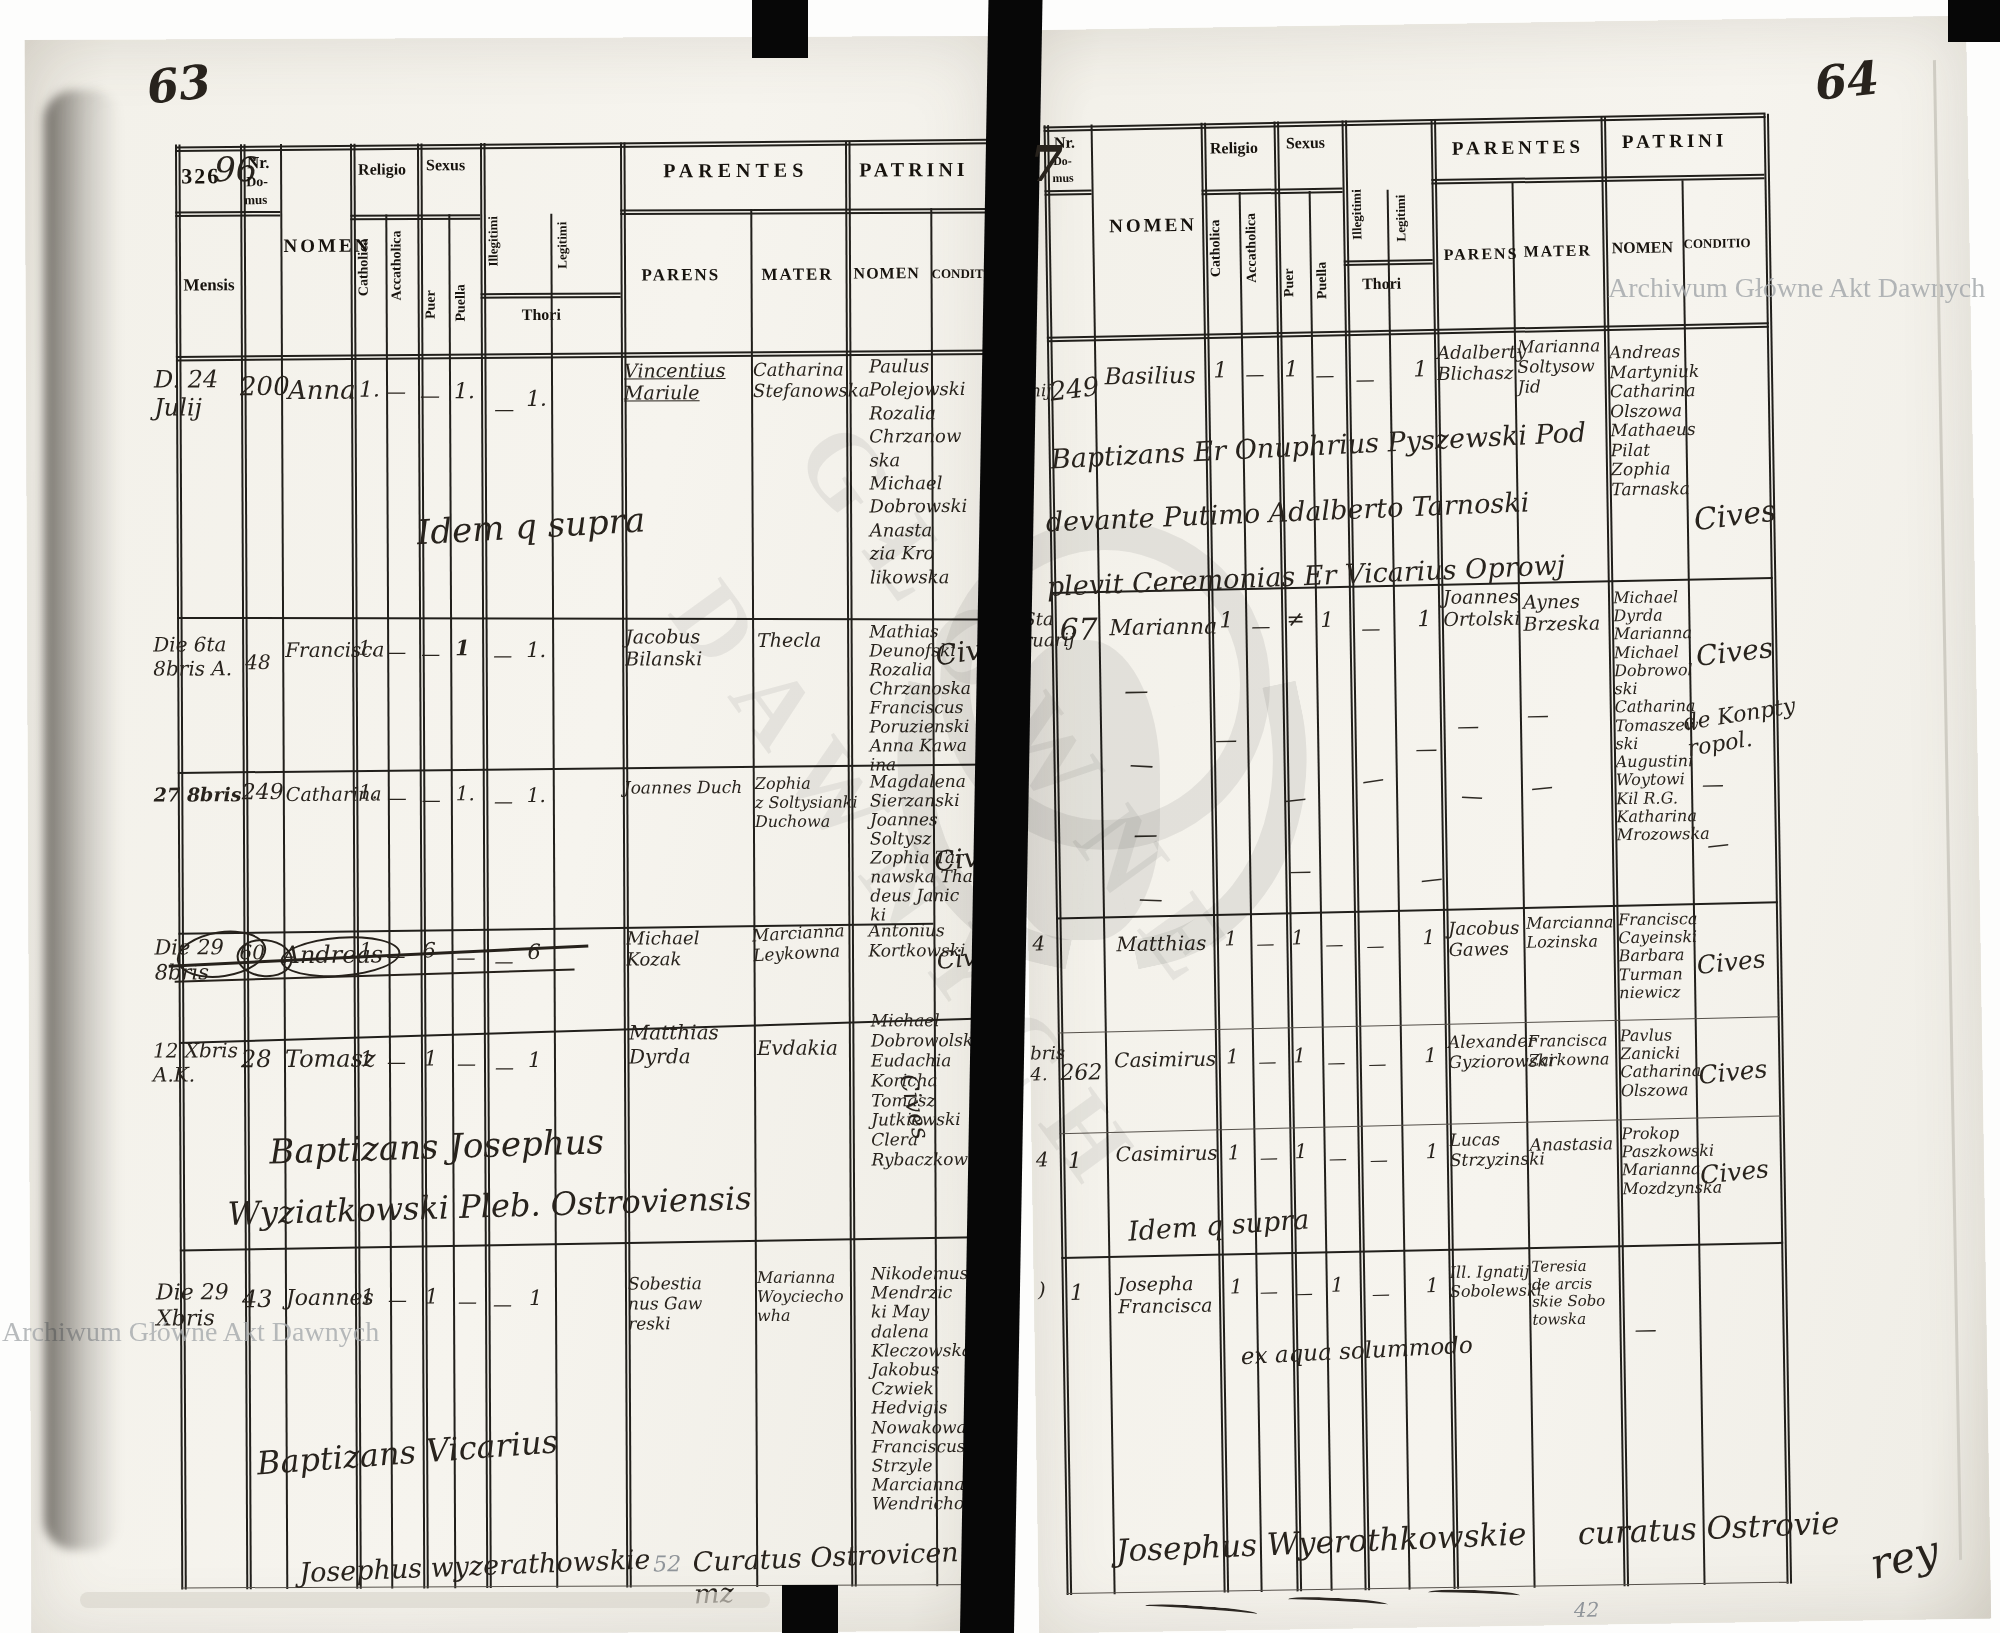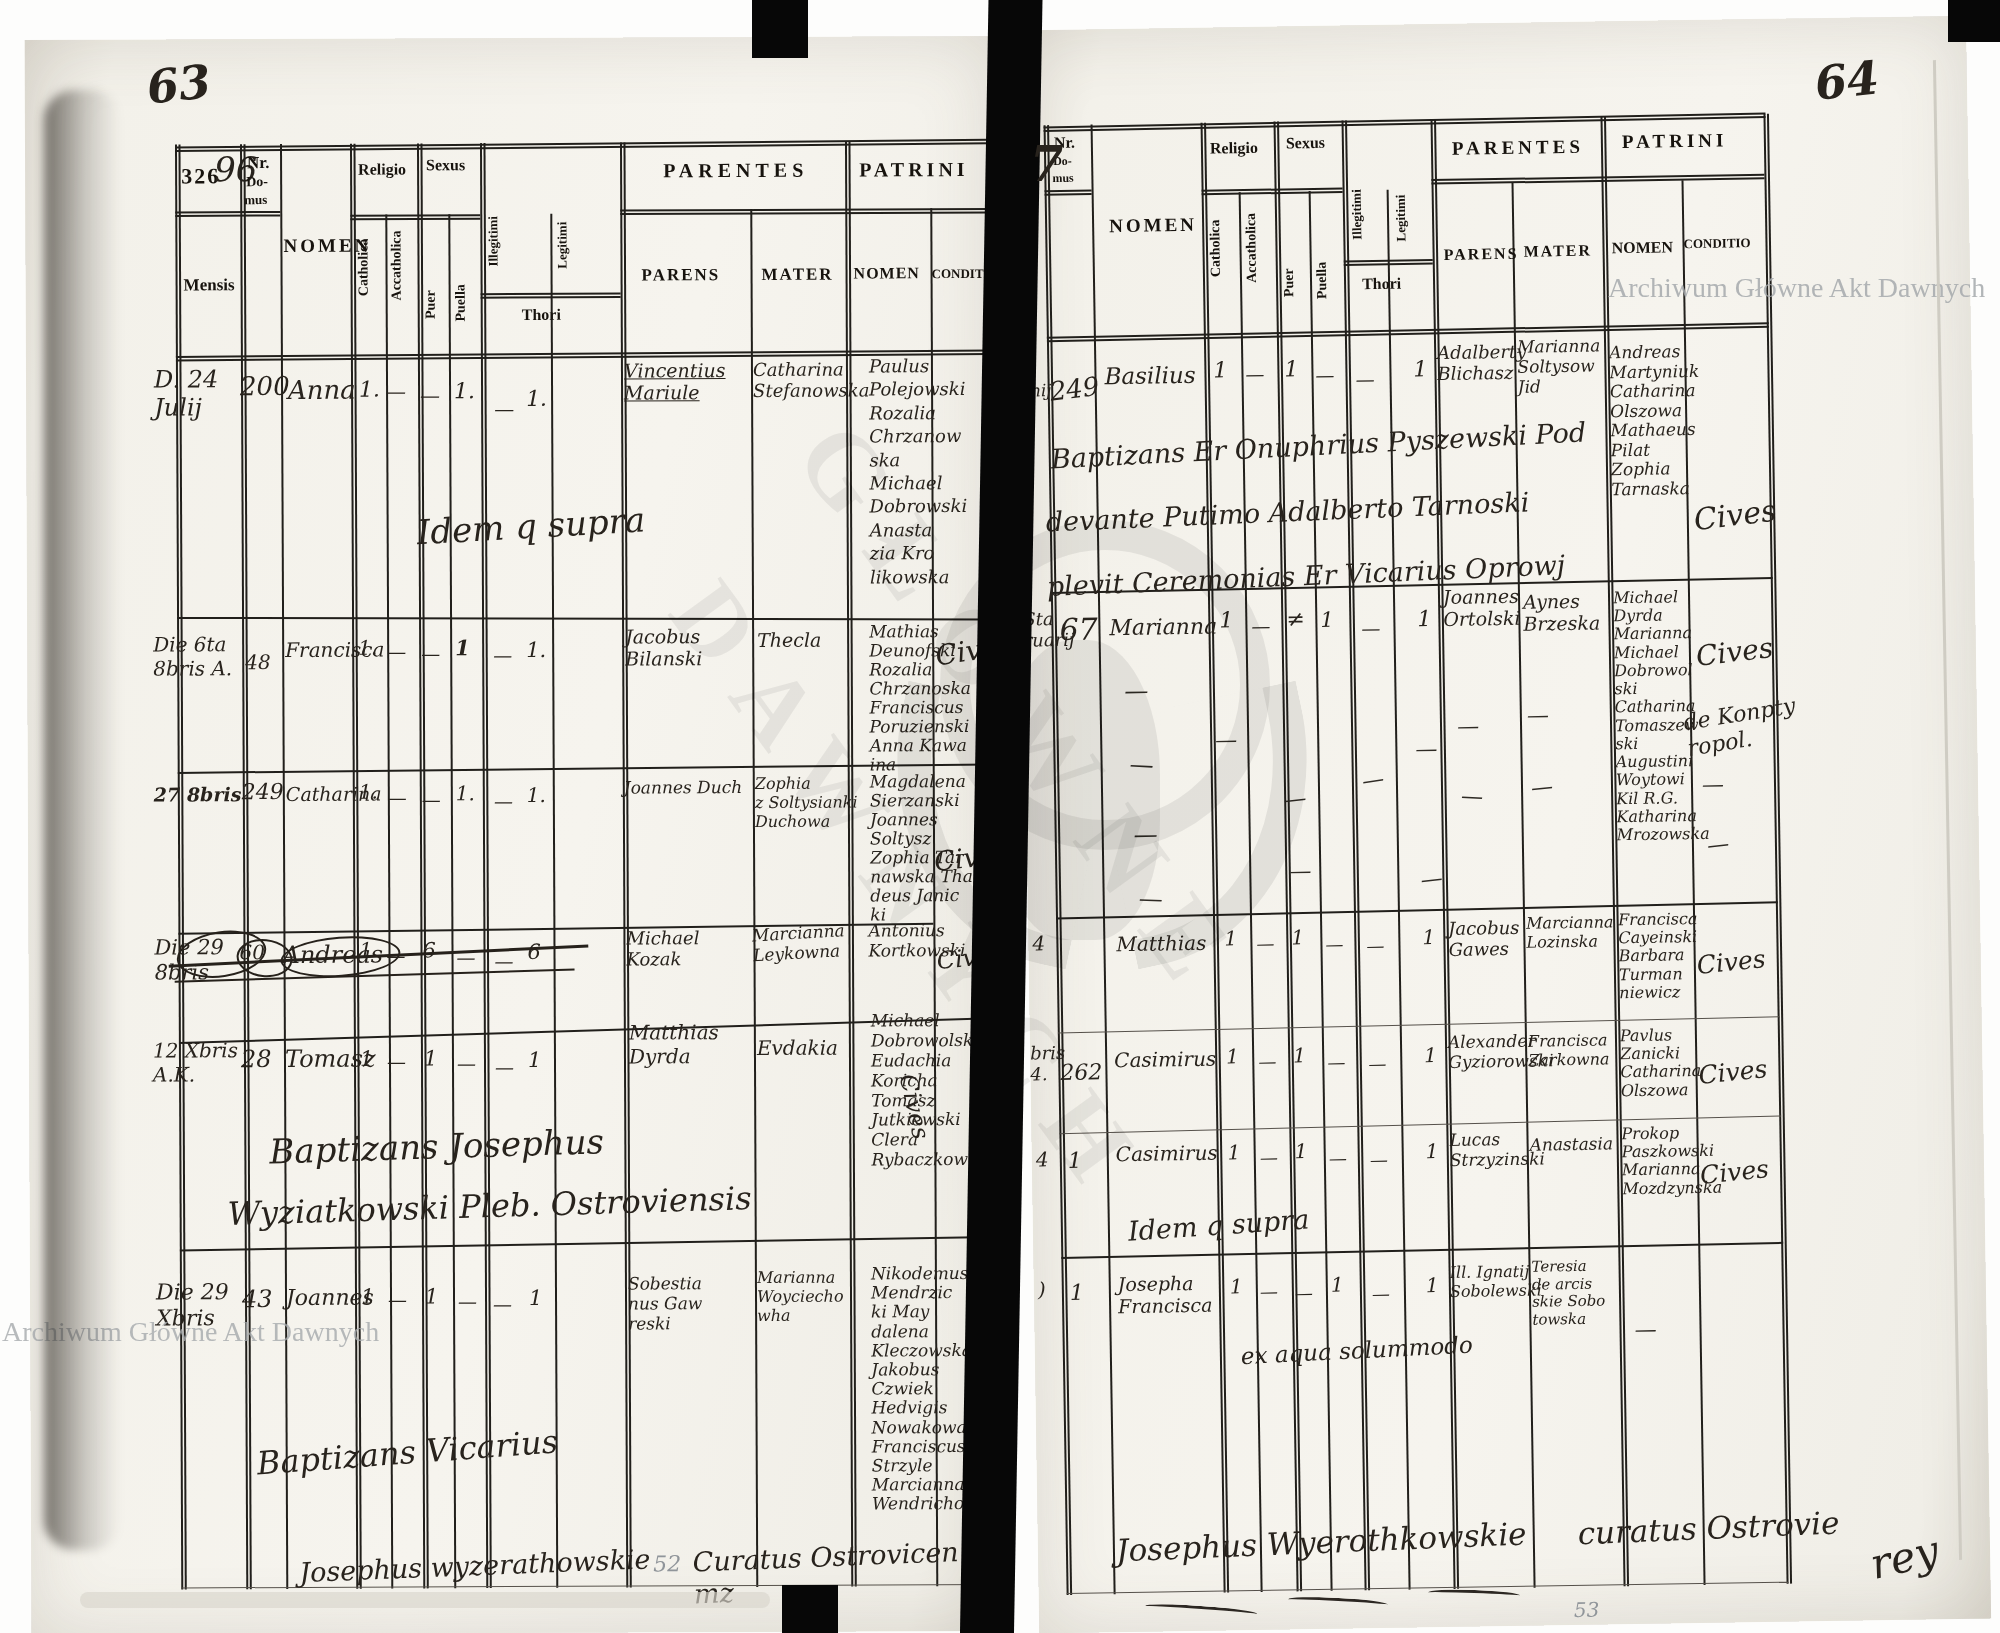--- a/index.html
+++ b/index.html
@@ -440,21 +440,21 @@
     <span class="hw" style="left:498px;top:1236px;font-size:15px;">Teresia
 de arcis
 skie Sobo
 towska</span>
     <span class="hw" style="left:600px;top:1296px;font-size:22px;">—</span>
     <span class="hw" style="left:206px;top:1312px;font-size:23px;transform:rotate(-2deg);">ex aqua solummodo</span>
 
     <span class="hw" style="left:78px;top:1498px;font-size:31px;transform:rotate(-1.5deg);">Josephus Wyerothkowskie</span>
     <span class="hw" style="left:540px;top:1490px;font-size:31px;transform:rotate(-1.5deg);">curatus Ostrovie</span>
     <span class="hw" style="left:832px;top:1516px;font-size:42px;transform:rotate(-12deg);">rey</span>
-    <span class="dt" style="left:535px;top:1576px;font-size:20px;color:#90959a;">53</span>
+    <span class="dt" style="left:535px;top:1576px;font-size:20px;color:#90959a;">42</span>
   </div>
 
   <div class="eag" style="left:940px;top:520px;width:270px;height:270px;border:30px solid #000;border-radius:50%;"></div>
   <div class="eag" style="left:1000px;top:640px;width:160px;height:300px;background:#000;border-radius:45% 45% 40% 40%;"></div>
   <div class="eag" style="left:880px;top:700px;width:180px;height:220px;border-left:34px solid #000;border-bottom:30px solid #000;border-radius:0 0 0 90%;transform:rotate(12deg);"></div>
   <div class="eag" style="left:1110px;top:700px;width:180px;height:220px;border-right:34px solid #000;border-bottom:30px solid #000;border-radius:0 0 90% 0;transform:rotate(-12deg);"></div>
   <span class="wm" style="left:870px;top:400px;font-size:105px;font-weight:700;letter-spacing:34px;color:#000;opacity:.06;transform:rotate(54deg);transform-origin:left top;">GŁÓWNE</span>
   <span class="wm" style="left:740px;top:560px;font-size:100px;font-weight:700;letter-spacing:30px;color:#000;opacity:.06;transform:rotate(54deg);transform-origin:left top;">DAWNYCH</span>
 
   <span class="wm" style="left:1608px;top:272px;font-size:28px;opacity:.85;">Archiwum Główne Akt Dawnych</span>

